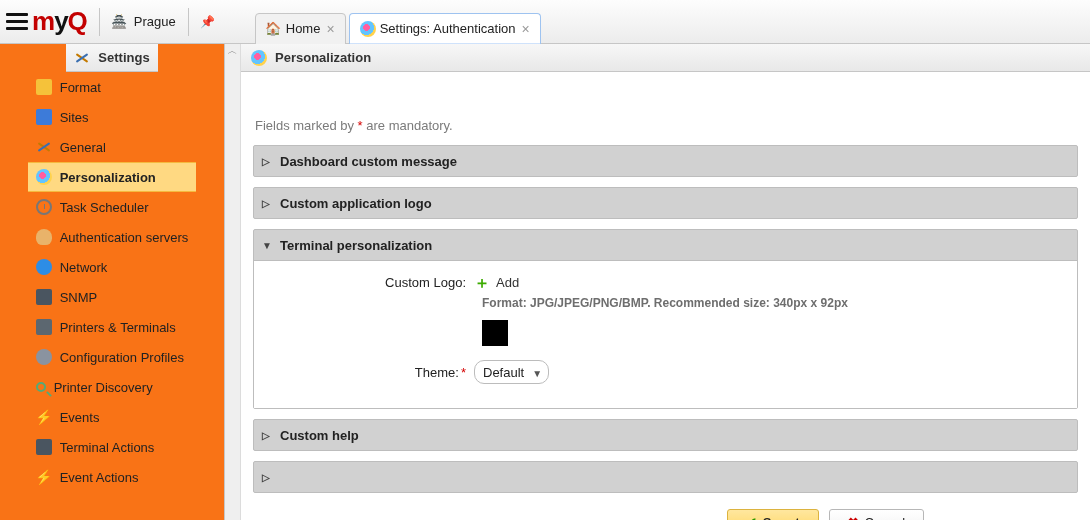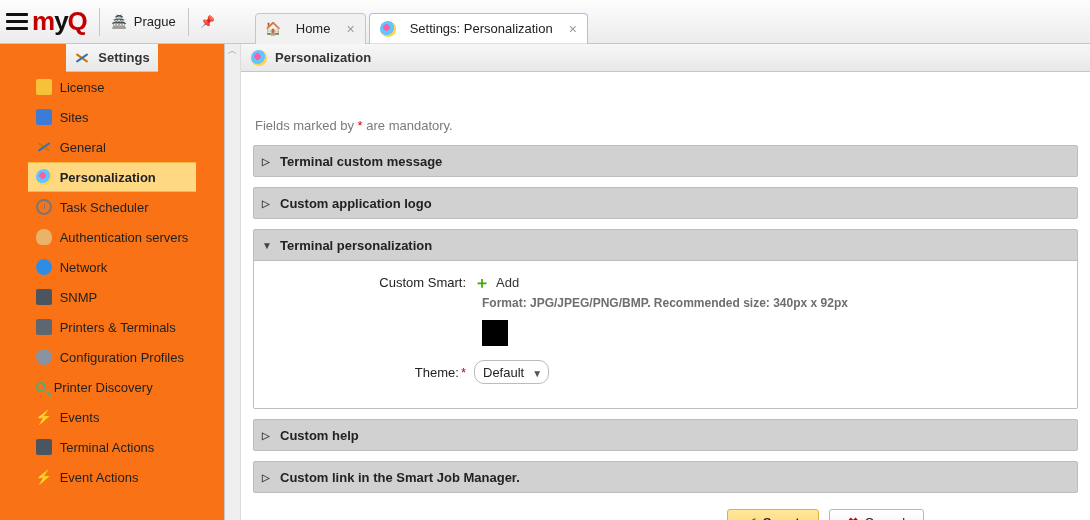--- a/index.html
+++ b/index.html
@@ -15,21 +15,21 @@
   .hamburger span{ height:3px; background:#111; border-radius:1px; display:block;}
   .logo { display:flex; align-items:baseline; font-weight:900; font-size:26px; letter-spacing:-1px; margin-right:8px;}
   .logo .m { color:#c30000;}
   .logo .y { color:#111;}
   .logo .q { color:#c30000; position:relative;}
   .toolbar-item{ display:flex; align-items:center; gap:6px; padding:4px 8px; border-radius:3px;}
   .toolbar-item .lbl{ color:#222;}
   .vsep{ width:1px; height:28px; background:#c6c6c6; margin:0 4px;}
   .tabstrip{ display:flex; align-items:flex-end; height:44px; margin-left:30px; gap:3px;}
   .tab{
-    height:32px; display:flex; align-items:center; gap:14px; padding:0 10px;
+    height:32px; display:flex; align-items:center; gap:4px; padding:0 10px;
     border:1px solid #c6c6c6; border-top-left-radius:4px; border-top-right-radius:4px;
     background:#f1f1f1; position:relative; top:1px; cursor:pointer;
   }
   .tab .close{ color:#9a9a9a; font-size:14px; margin-left:2px;}
   .tab.active{
     background:#fff; border-color:#9ec3f0; border-bottom-color:#fff; box-shadow:0 -1px 0 #cfe2fb inset;
   }
 
   
   .columns{ display:flex; height:calc(520px - 44px);}
@@ -140,37 +140,37 @@
   </div>
 
   <div class="tabstrip">
     <div class="tab">
       <span class="ic home"></span>
       <span>Home</span>
       <span class="close">×</span>
     </div>
     <div class="tab active">
       <span class="ic palette"></span>
-      <span>Settings: Personalization</span>
+      <span>Settings: Authentication</span>
       <span class="close">×</span>
     </div>
   </div>
 </div>
 
 <div class="columns">
 
   <div class="sidebar">
     <div class="sidebar-header">
       <span class="ic wrench-screw"></span>
       <span>Settings</span>
     </div>
     <div class="tree" id="tree">
         <div class="tree-item">
           <span class="ic folder"></span>
-          <span>License</span>
+          <span>Format</span>
         </div>
         <div class="tree-item indent1">
           <span class="ic site"></span>
           <span>Sites</span>
         </div>
         <div class="tree-item">
           <span class="ic wrench-screw"></span>
           <span>General</span>
         </div>
         <div class="tree-item selected">
@@ -230,39 +230,39 @@
         <span>Personalization</span>
       </div>
       <div class="body">
         <div class="mandatory">
           <span>Fields marked by </span><span class="ast">*</span><span> are mandatory.</span>
         </div>
 
         <div class="panel">
           <div class="panel-head">
             <span class="tw">▷</span>
-            <span>Terminal custom message</span>
+            <span>Dashboard custom message</span>
           </div>
         </div>
 
         <div class="panel">
           <div class="panel-head">
             <span class="tw">▷</span>
             <span>Custom application logo</span>
           </div>
         </div>
 
         <div class="panel">
           <div class="panel-head">
             <span class="tw">▼</span>
             <span>Terminal personalization</span>
           </div>
           <div class="panel-body">
             <div class="form-row">
-              <div class="lab">Custom Smart:</div>
+              <div class="lab">Custom Logo:</div>
               <div class="add-link">
                 <span class="plus">＋</span>
                 <span>Add</span>
               </div>
             </div>
             <div class="hint">Format: JPG/JPEG/PNG/BMP. Recommended size: 340px x 92px</div>
             <div class="thumb"></div>
 
             <div class="form-row">
               <div class="lab">
@@ -279,21 +279,20 @@
         <div class="panel">
           <div class="panel-head">
             <span class="tw">▷</span>
             <span>Custom help</span>
           </div>
         </div>
 
         <div class="panel">
           <div class="panel-head">
             <span class="tw">▷</span>
-            <span>Custom link in the Smart Job Manager.</span>
           </div>
         </div>
 
         <div class="btnbar">
           <div class="btn save">
             <span class="ico">✔</span>
             <span>Smart</span>
           </div>
           <div class="btn cancel">
             <span class="ico">✖</span>

